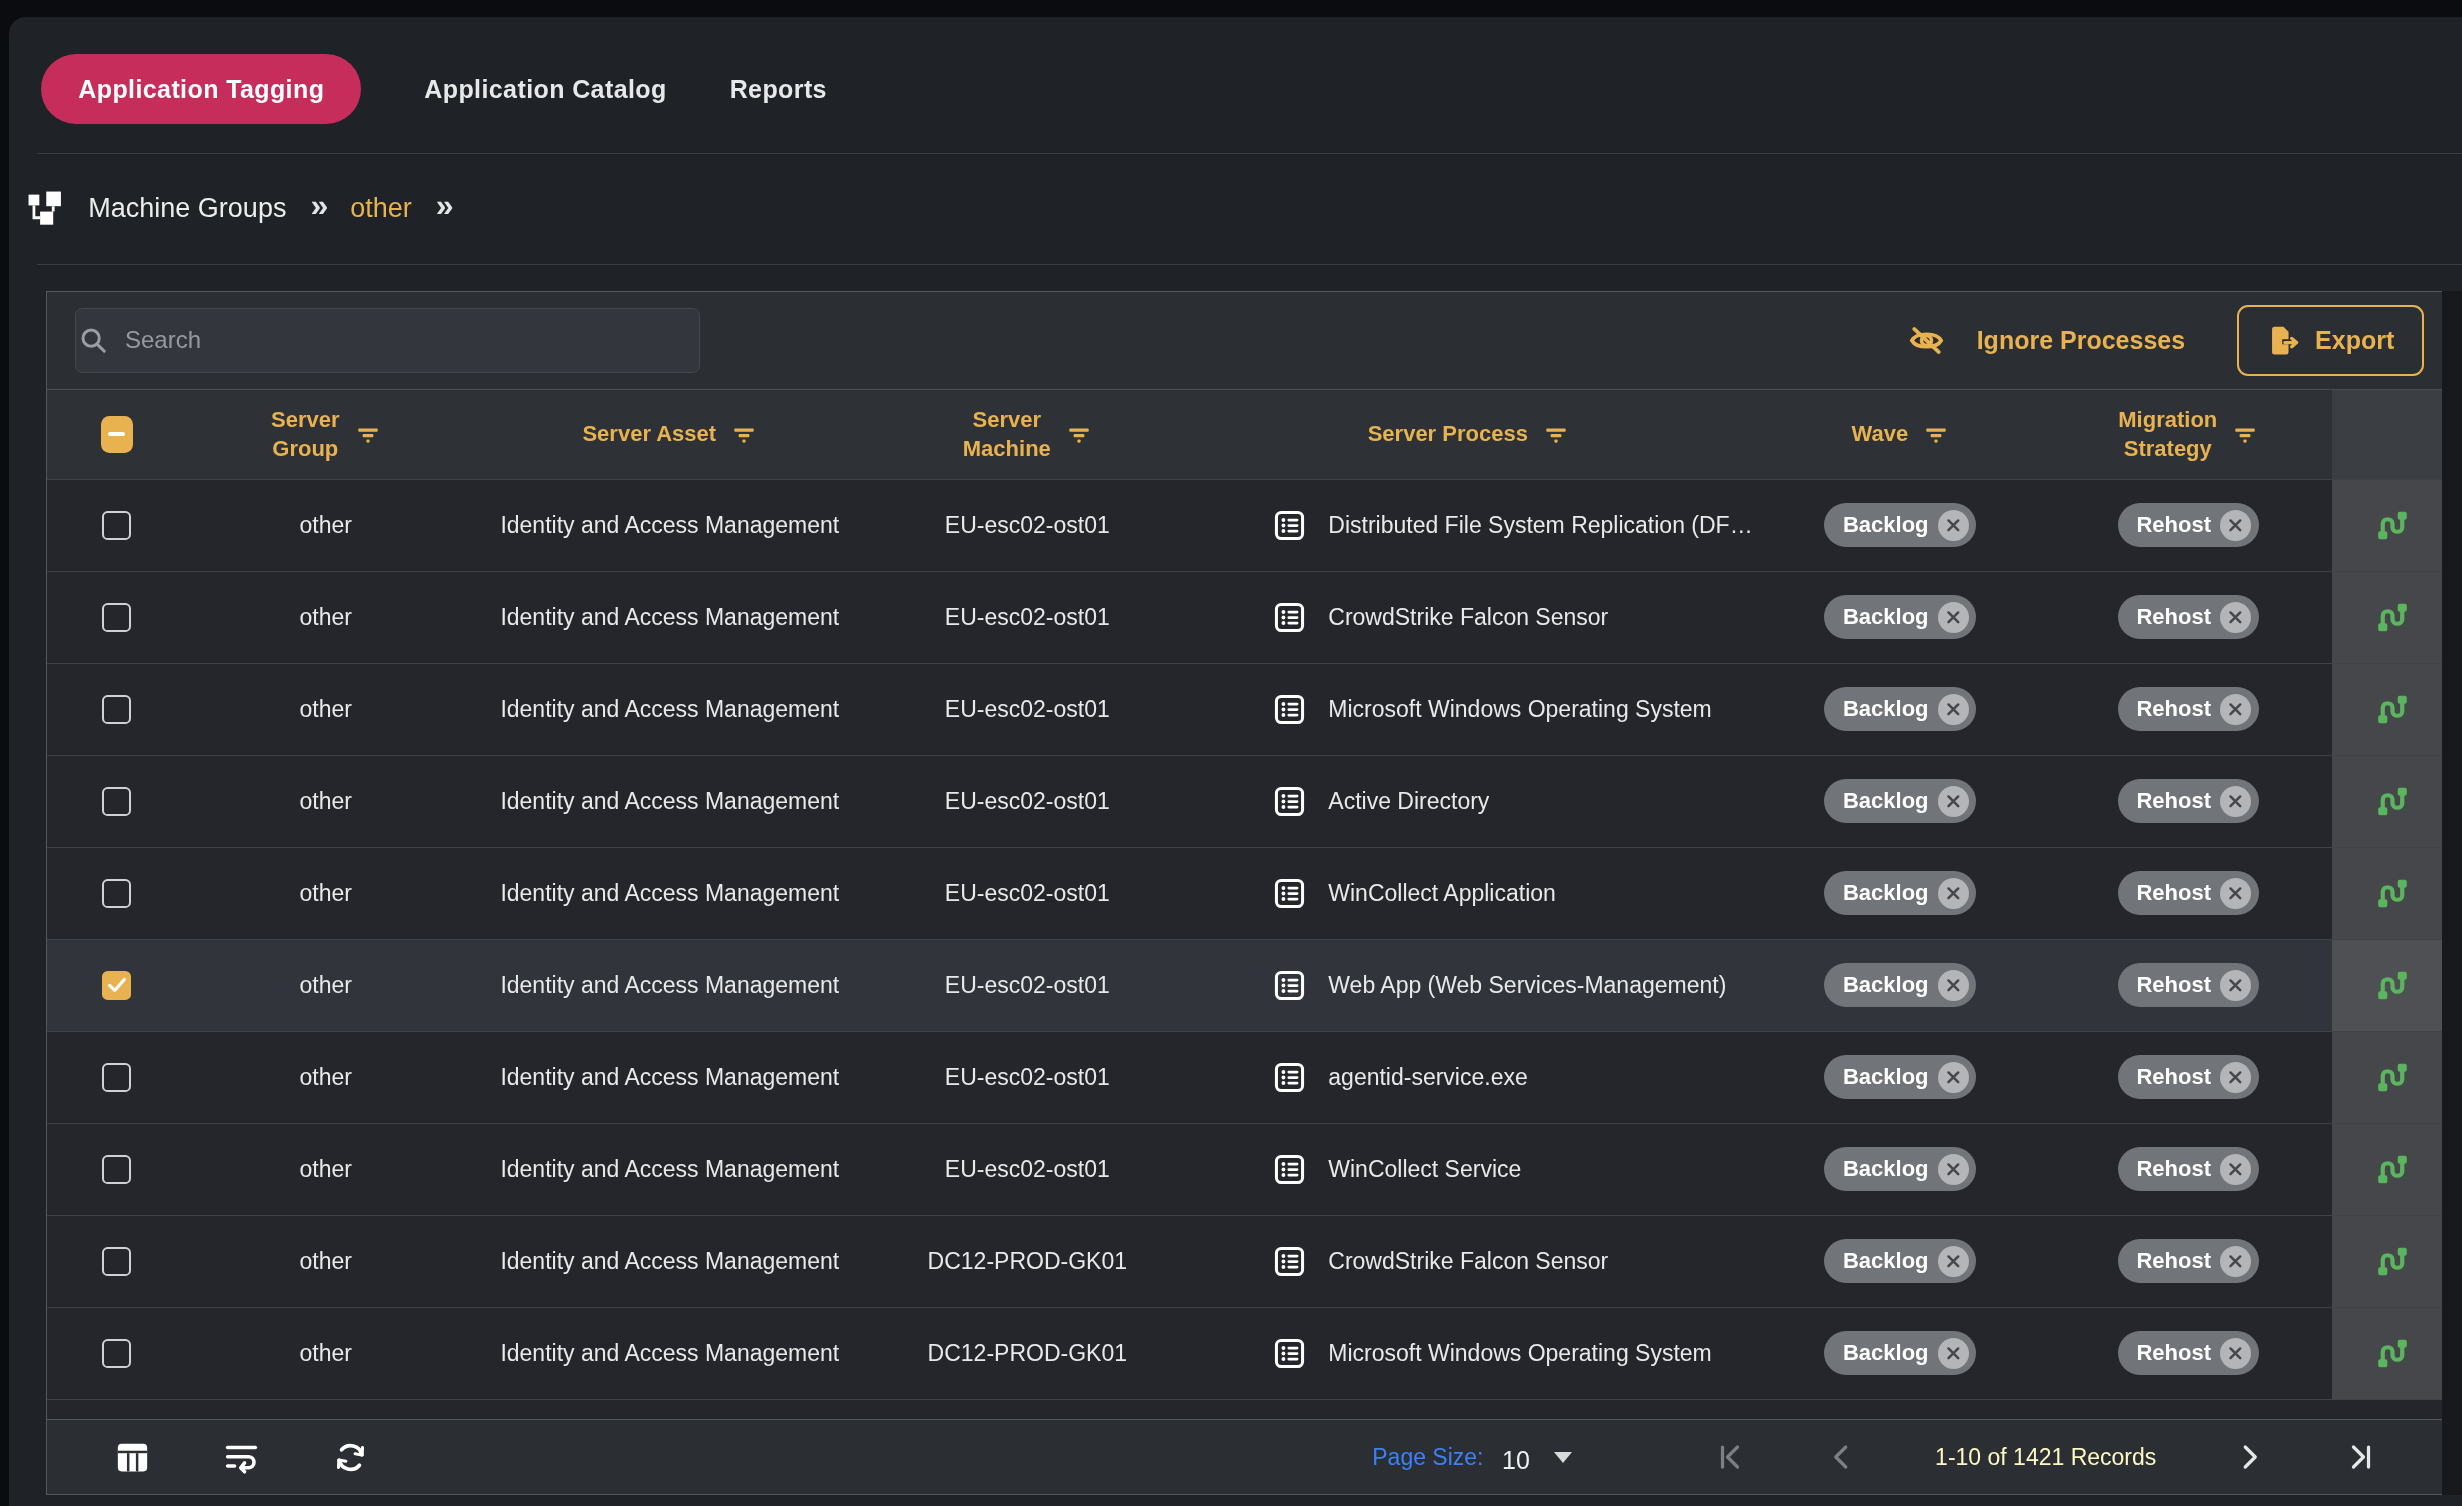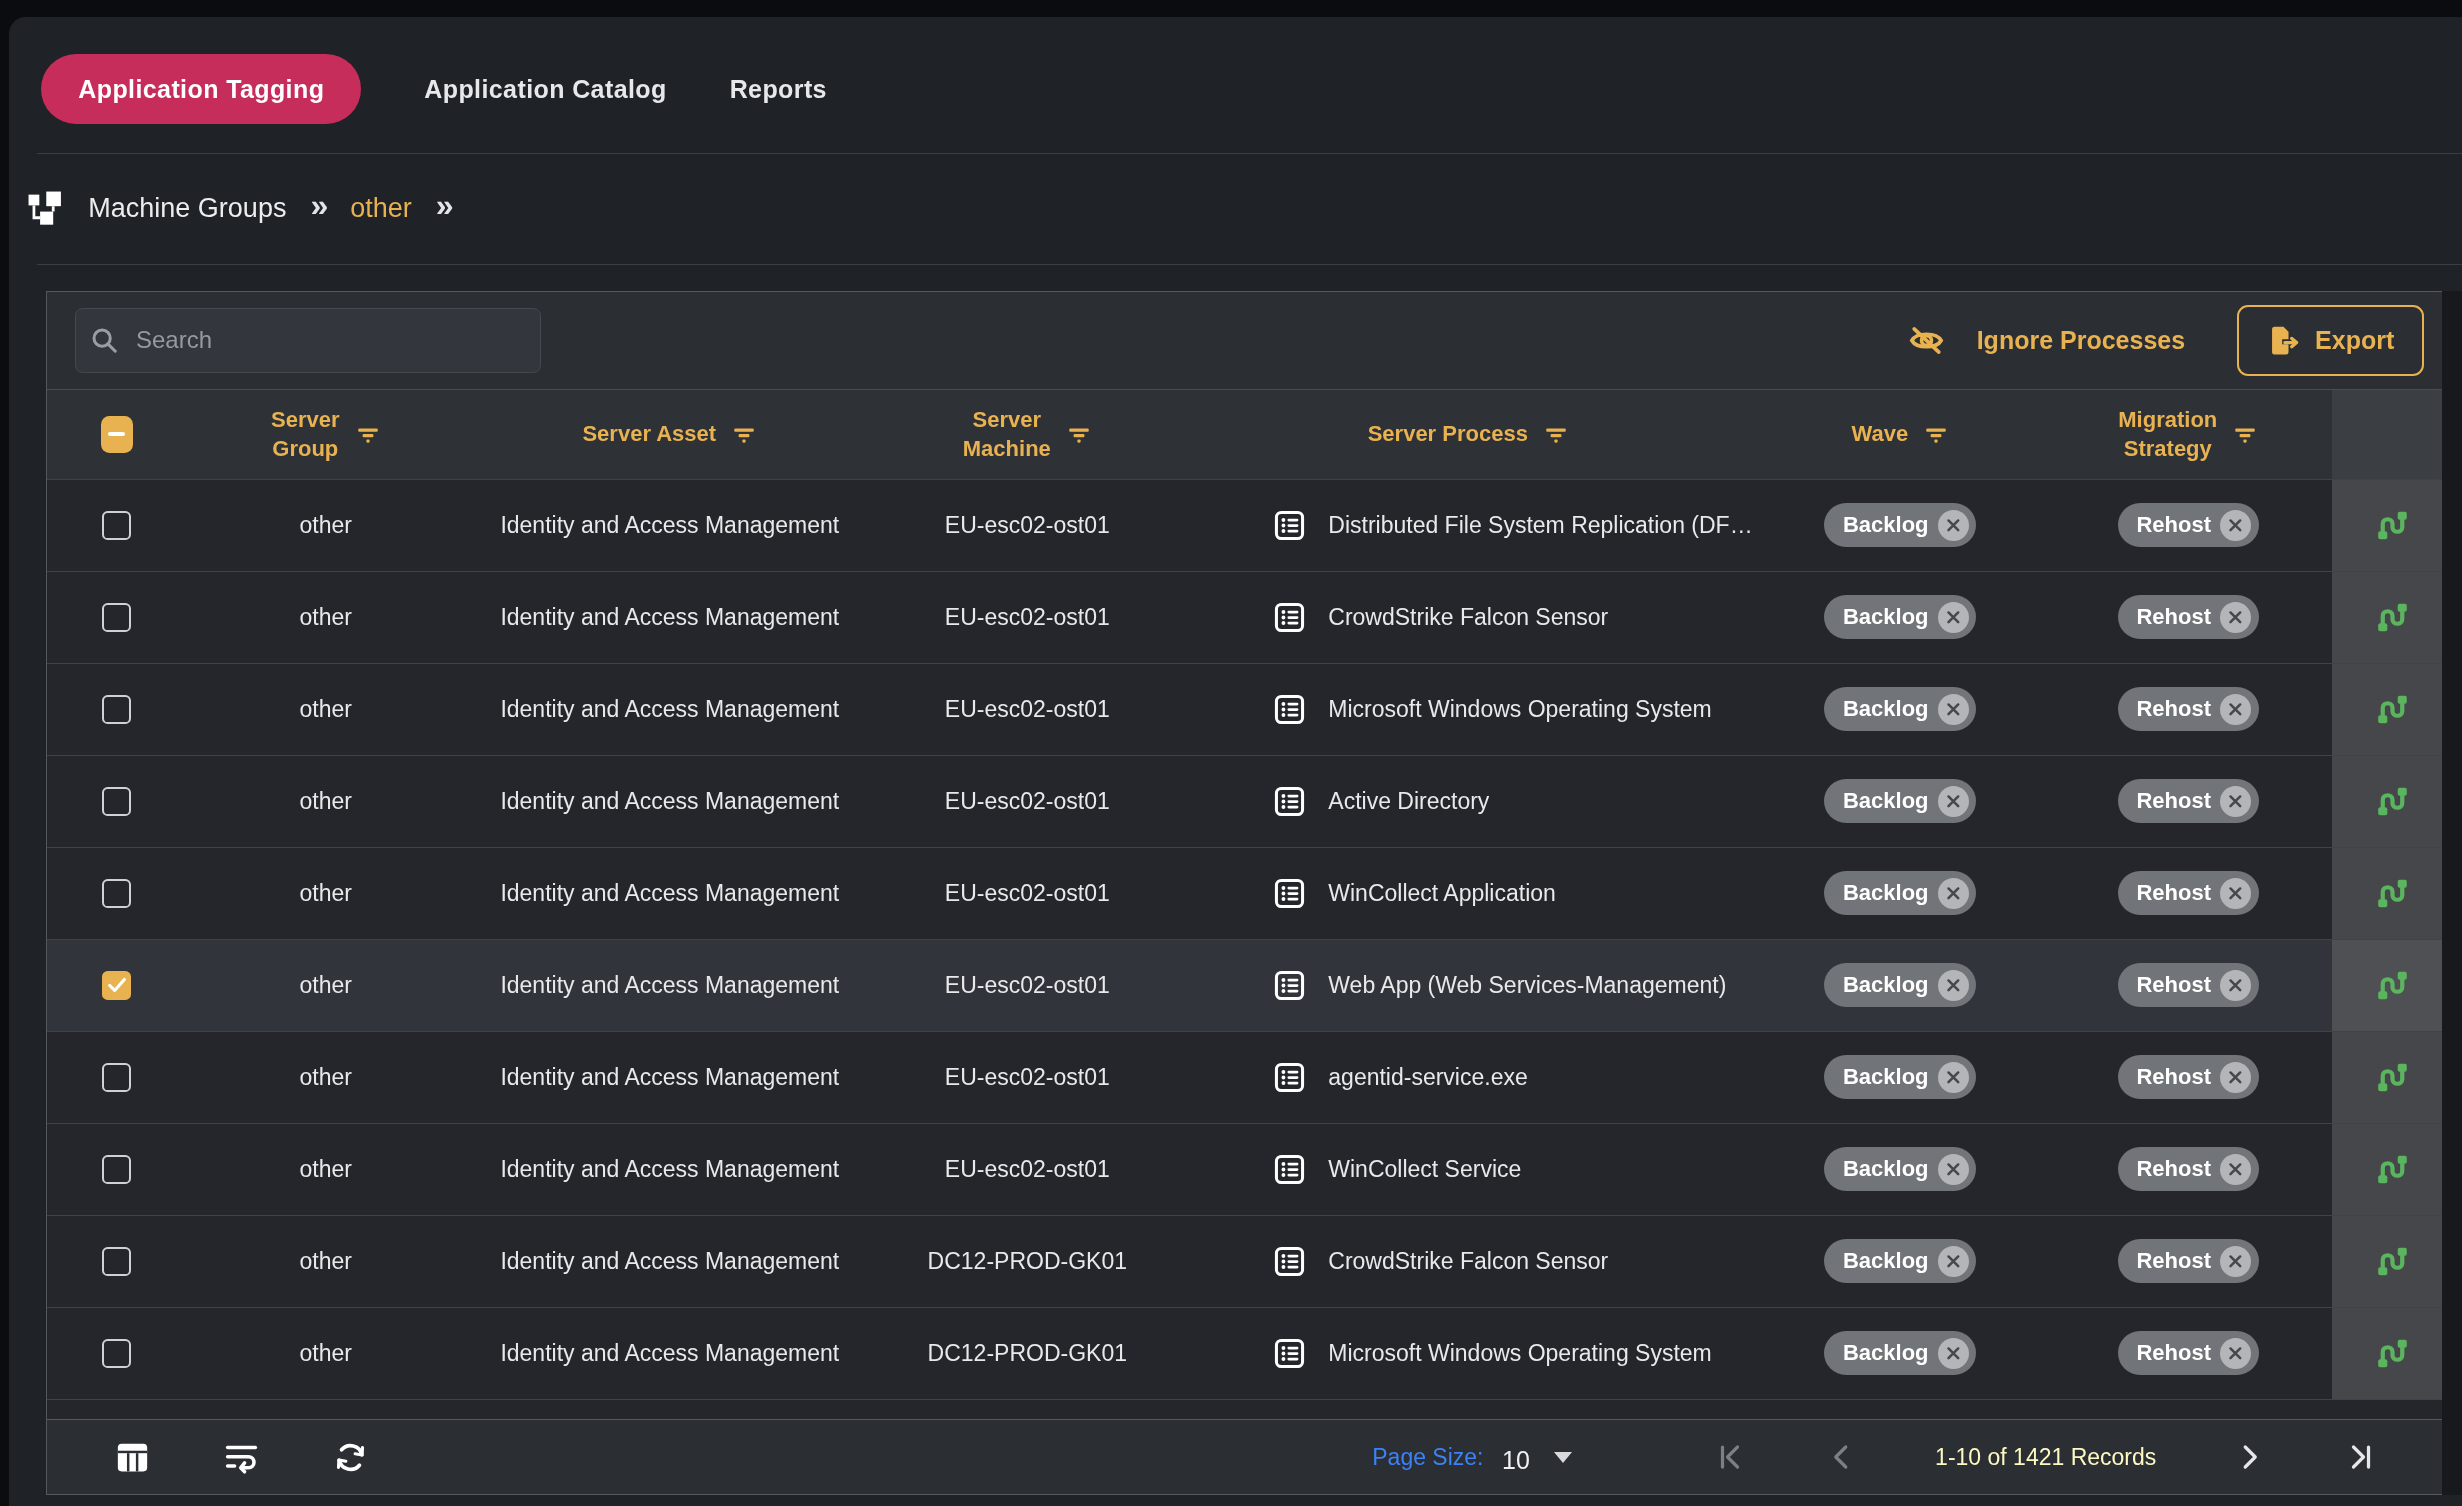--- a/index.html
+++ b/index.html
@@ -18,21 +18,21 @@
   .crumbs .bc-root { color:#eceded; font-size:27px; }
   .crumbs .bc-chev { color:#e3e4e6; font-size:32px; font-weight:700; letter-spacing:-1.9px; padding-bottom:5.6px; }
   .crumbs .bc-current { color:#e9b250; font-size:27px; }
 
   
   .tcontainer { position:absolute; left:37px; top:274px; width:2407px; bottom:11px;
     background:#2b2e33; border:0.9px solid #55585d; display:flex; flex-direction:column; }
 
   
   .toolbar { height:97px; display:flex; align-items:center; padding:0 28px; }
-  .searchbox { width:466px; height:65px; background:#33363c; border:0.9px solid #45484d; border-radius:7.4px; display:flex; align-items:center; padding:0 13px; gap:16.7px; }
+  .searchbox { width:625px; height:65px; background:#33363c; border:0.9px solid #45484d; border-radius:7.4px; display:flex; align-items:center; padding:0 2px; gap:16.7px; }
   .searchbox input { flex:1; background:transparent; border:none; outline:none; color:#d8d9db; font-size:24px; font-family:inherit; }
   .searchbox input::placeholder { color:#96999e; }
   .tb-spacer { flex:1; }
   .btn-ignore { display:flex; align-items:center; gap:32px; background:transparent; border:none; color:#e9b250; font-size:25px; font-weight:600; cursor:pointer; font-family:inherit;justify-content:center; }
   .btn-export { display:flex; align-items:center; gap:15px; margin-left:52px; background:transparent; border:2.8px solid #e9b250; border-radius:11px; color:#e9b250; font-size:25px; font-weight:600; padding:0 28px; height:71px; cursor:pointer; font-family:inherit; }
 
   
   .grid { display:grid; grid-template-columns:139px 279px 409px 306px 576px 288px 288px 121px; align-items:center; }
 
   .thead { height:90px; background:#2e3136; border-top:0.9px solid #4a4d52; color:#e9b250; }

